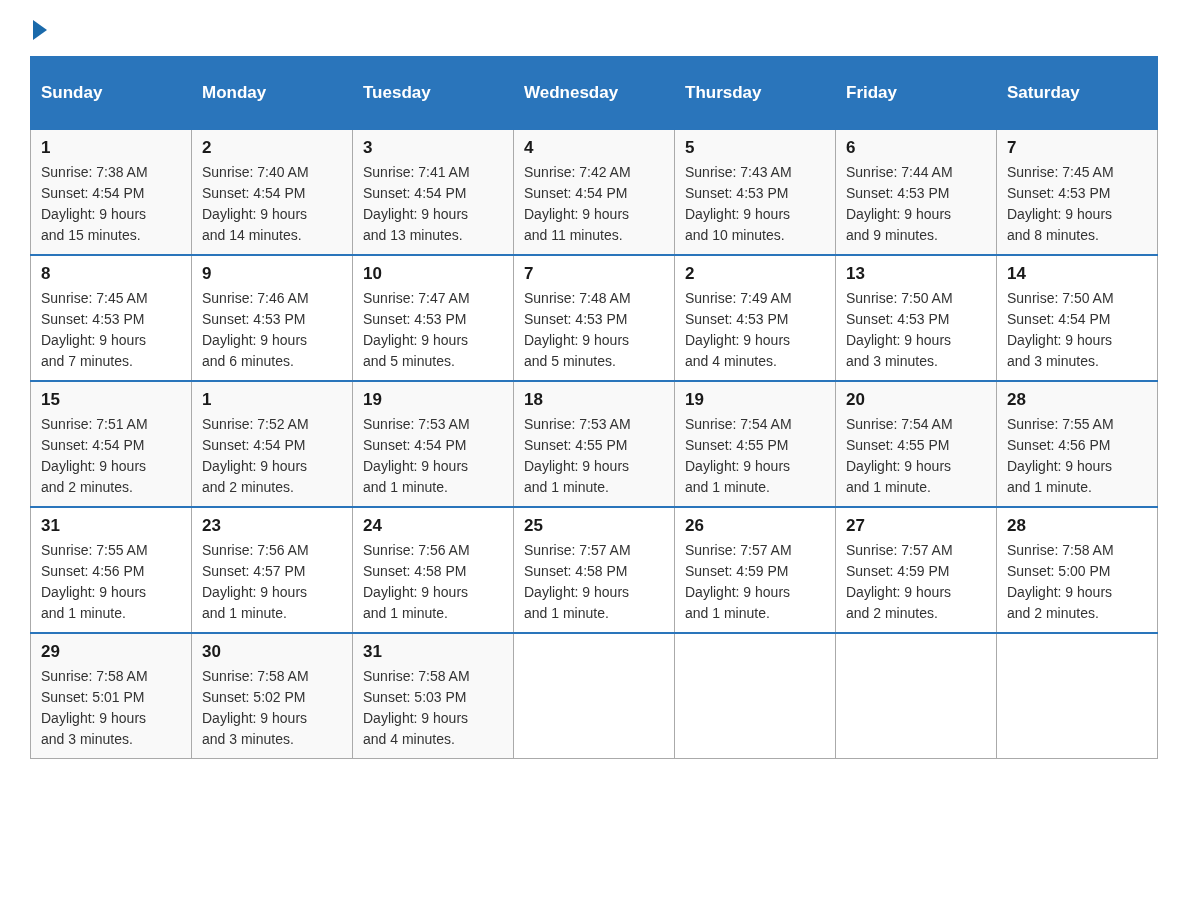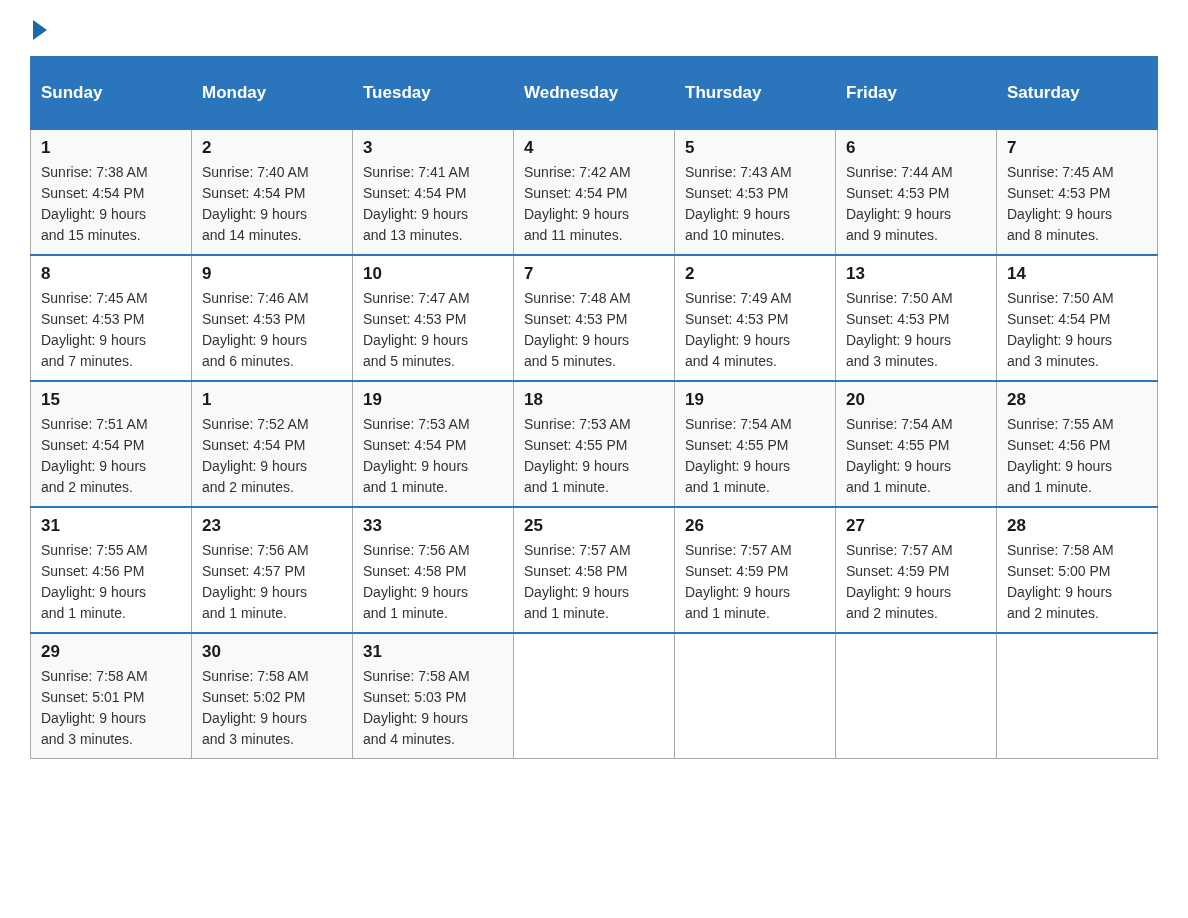--- a/index.html
+++ b/index.html
@@ -230,21 +230,21 @@
       <tr class="row-divider">
         <td>
           <span class="day-num">31</span>
           <div class="day-info">Sunrise: 7:55 AM<br>Sunset: 4:56 PM<br>Daylight: 9 hours<br>and 1 minute.</div>
         </td>
         <td>
           <span class="day-num">23</span>
           <div class="day-info">Sunrise: 7:56 AM<br>Sunset: 4:57 PM<br>Daylight: 9 hours<br>and 1 minute.</div>
         </td>
         <td>
-          <span class="day-num">33</span>
+          <span class="day-num">24</span>
           <div class="day-info">Sunrise: 7:56 AM<br>Sunset: 4:58 PM<br>Daylight: 9 hours<br>and 1 minute.</div>
         </td>
         <td>
           <span class="day-num">25</span>
           <div class="day-info">Sunrise: 7:57 AM<br>Sunset: 4:58 PM<br>Daylight: 9 hours<br>and 1 minute.</div>
         </td>
         <td>
           <span class="day-num">26</span>
           <div class="day-info">Sunrise: 7:57 AM<br>Sunset: 4:59 PM<br>Daylight: 9 hours<br>and 1 minute.</div>
         </td>

